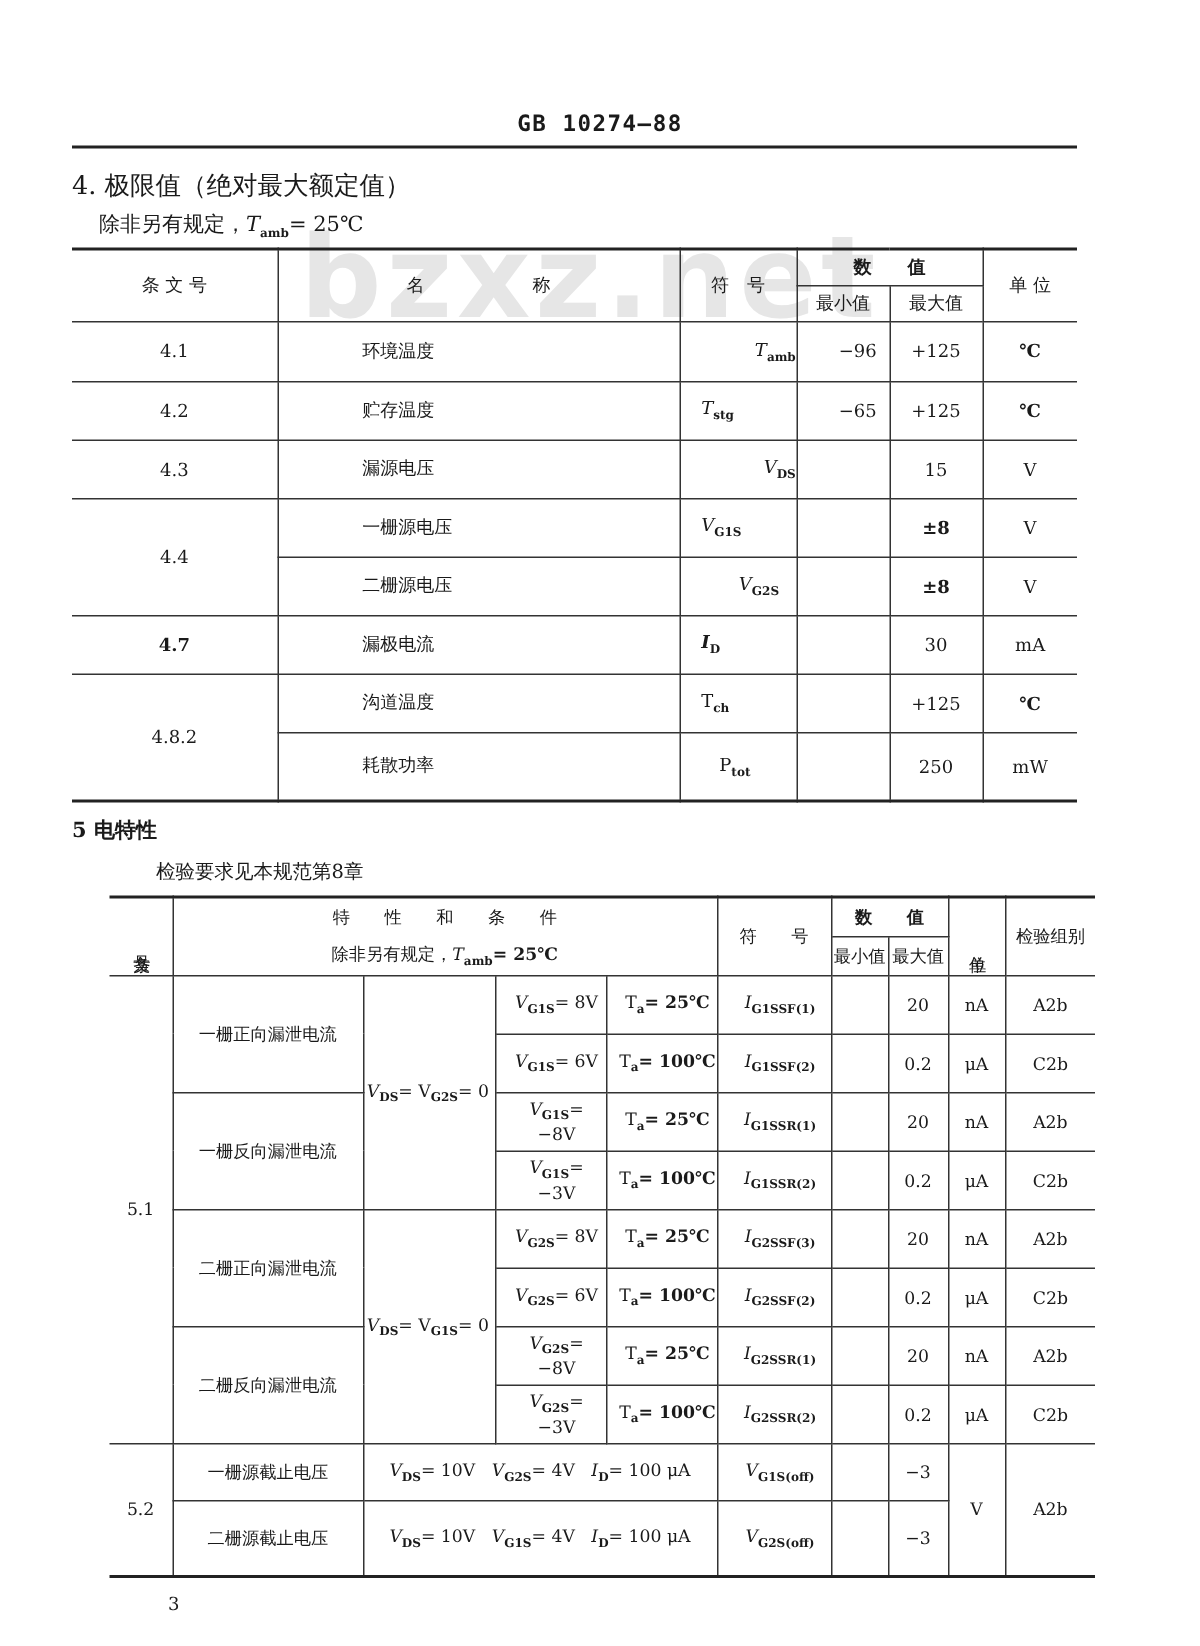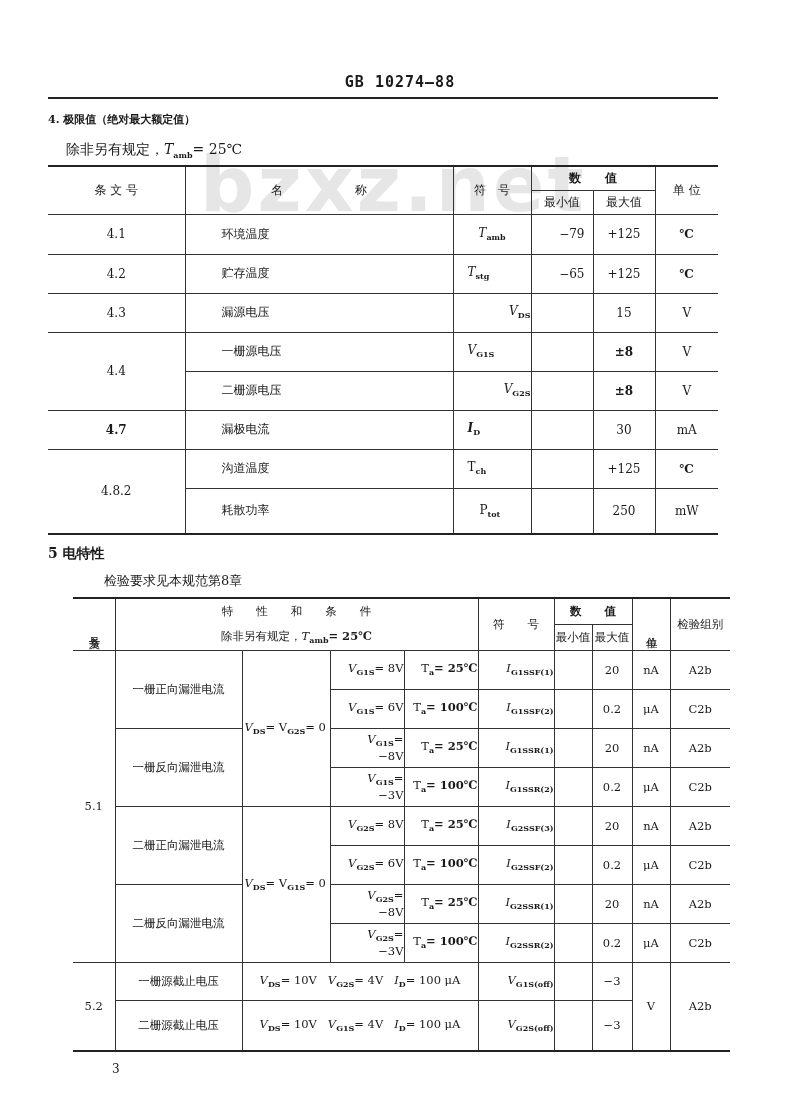--- a/index.html
+++ b/index.html
@@ -1,42 +1,42 @@
 <!DOCTYPE html>
 <html><head>
 <meta charset="utf-8">
 <style>
   html, body { margin:0; padding:0; background:#ffffff; }
   body { width:800px; height:1097px; position:relative; overflow:hidden;
          font-family:"DejaVu Serif","Liberation Serif",serif; color:#1a1a1a; }
   .abs { position:absolute; }
   .hdr-title { left:0; width:800px; top:73px; text-align:center; font-family:"DejaVu Sans Mono","Liberation Mono",monospace; font-weight:bold; font-size:15px; letter-spacing:1px; }
   .rule-top { left:48px; width:670px; top:97px; height:0; border-top:2px solid #222; }
-  .sec-title { left:48px; top:112px; font-size:11px; font-weight:bold; }
+  .sec-title { left:48px; top:112px; font-size:17px; font-weight:normal; }
   .note { left:66px; top:141px; font-size:14px; }
   .watermark { left:200px; top:140px; font-family:"DejaVu Sans","Liberation Sans",sans-serif; font-weight:bold; font-size:76px; color:#e6e6e6; letter-spacing:3px; z-index:0; }
   table { border-collapse:collapse; position:absolute; z-index:1; }
   td { border:1px solid #333; text-align:center; vertical-align:middle; font-size:12px; padding:0; }
   .t1 { left:48px; top:165px; width:670px; }
   .t1 { border-top:2px solid #222; border-bottom:2px solid #222; }
   .t1 td.nl { border-left:none; }
   .t1 td.nr { border-right:none; }
-  .name-cell { text-align:left; padding-left:36px; }
+  .name-cell { text-align:left; padding-left:56px; }
   .sym { font-style:italic; }
   .sub { font-size:8px; vertical-align:sub; font-style:normal; font-weight:bold; }
   .bold { font-weight:bold; }
   .t2 { left:73px; top:597px; width:657px; border-top:2px solid #222; border-bottom:2px solid #222; }
   .t2 td { font-size:11.5px; }
   .t2 td.nl { border-left:none; }
   .t2 td.nr { border-right:none; }
   .vert { writing-mode:vertical-rl; letter-spacing:0; line-height:1; }
   .sec5 { left:48px; top:545px; font-size:14px; font-weight:bold; }
   .note5 { left:104px; top:572px; font-size:13px; }
   .pagenum { left:112px; top:1062px; font-size:12px; }
-  .left { text-align:right; padding-left:8px; }
+  .left { text-align:center; padding-left:8px; }
 </style>
 </head>
 <body>
 
 <div class="abs hdr-title">GB 10274—88</div>
 <div class="abs rule-top"></div>
 
 <div class="abs watermark">bzxz.net</div>
 
 <div class="abs sec-title">4. 极限值（绝对最大额定值）</div>
@@ -62,22 +62,22 @@
     <td rowspan="2" class="nr">单 位</td>
   </tr>
   <tr style="height:24px">
     <td>最小值</td>
     <td>最大值</td>
   </tr>
 
   <tr style="height:40px">
     <td class="nl">4.1</td>
     <td class="name-cell">环境温度</td>
-    <td style="text-align:center;"><span class="sym">T</span><span class="sub">amb</span></td>
-    <td style="text-align:right;padding-right:8px">−79</td>
+    <td style="text-align:right;"><span class="sym">T</span><span class="sub">amb</span></td>
+    <td style="text-align:right;padding-right:8px">−96</td>
     <td>+125</td>
     <td class="nr bold">℃</td>
   </tr>
   <tr style="height:39px">
     <td class="nl">4.2</td>
     <td class="name-cell">贮存温度</td>
     <td style="text-align:left;padding-left:14px"><span class="sym">T</span><span class="sub">stg</span></td>
     <td style="text-align:right;padding-right:8px">−65</td>
     <td>+125</td>
     <td class="nr bold">℃</td>
@@ -93,21 +93,21 @@
   <tr style="height:39px">
     <td rowspan="2" class="nl">4.4</td>
     <td class="name-cell">一栅源电压</td>
     <td style="text-align:left;padding-left:14px"><span class="sym">V</span><span class="sub">G1S</span></td>
     <td></td>
     <td class="bold">±8</td>
     <td class="nr">V</td>
   </tr>
   <tr style="height:39px">
     <td class="name-cell">二栅源电压</td>
-    <td style="text-align:right;padding-left:28px"><span class="sym">V</span><span class="sub">G2S</span></td>
+    <td style="text-align:center;padding-left:28px"><span class="sym">V</span><span class="sub">G2S</span></td>
     <td></td>
     <td class="bold">±8</td>
     <td class="nr">V</td>
   </tr>
   <tr style="height:39px">
     <td class="nl bold">4.7</td>
     <td class="name-cell">漏极电流</td>
     <td style="text-align:left;padding-left:14px"><span class="sym bold">I</span><span class="sub">D</span></td>
     <td></td>
     <td>30</td>

